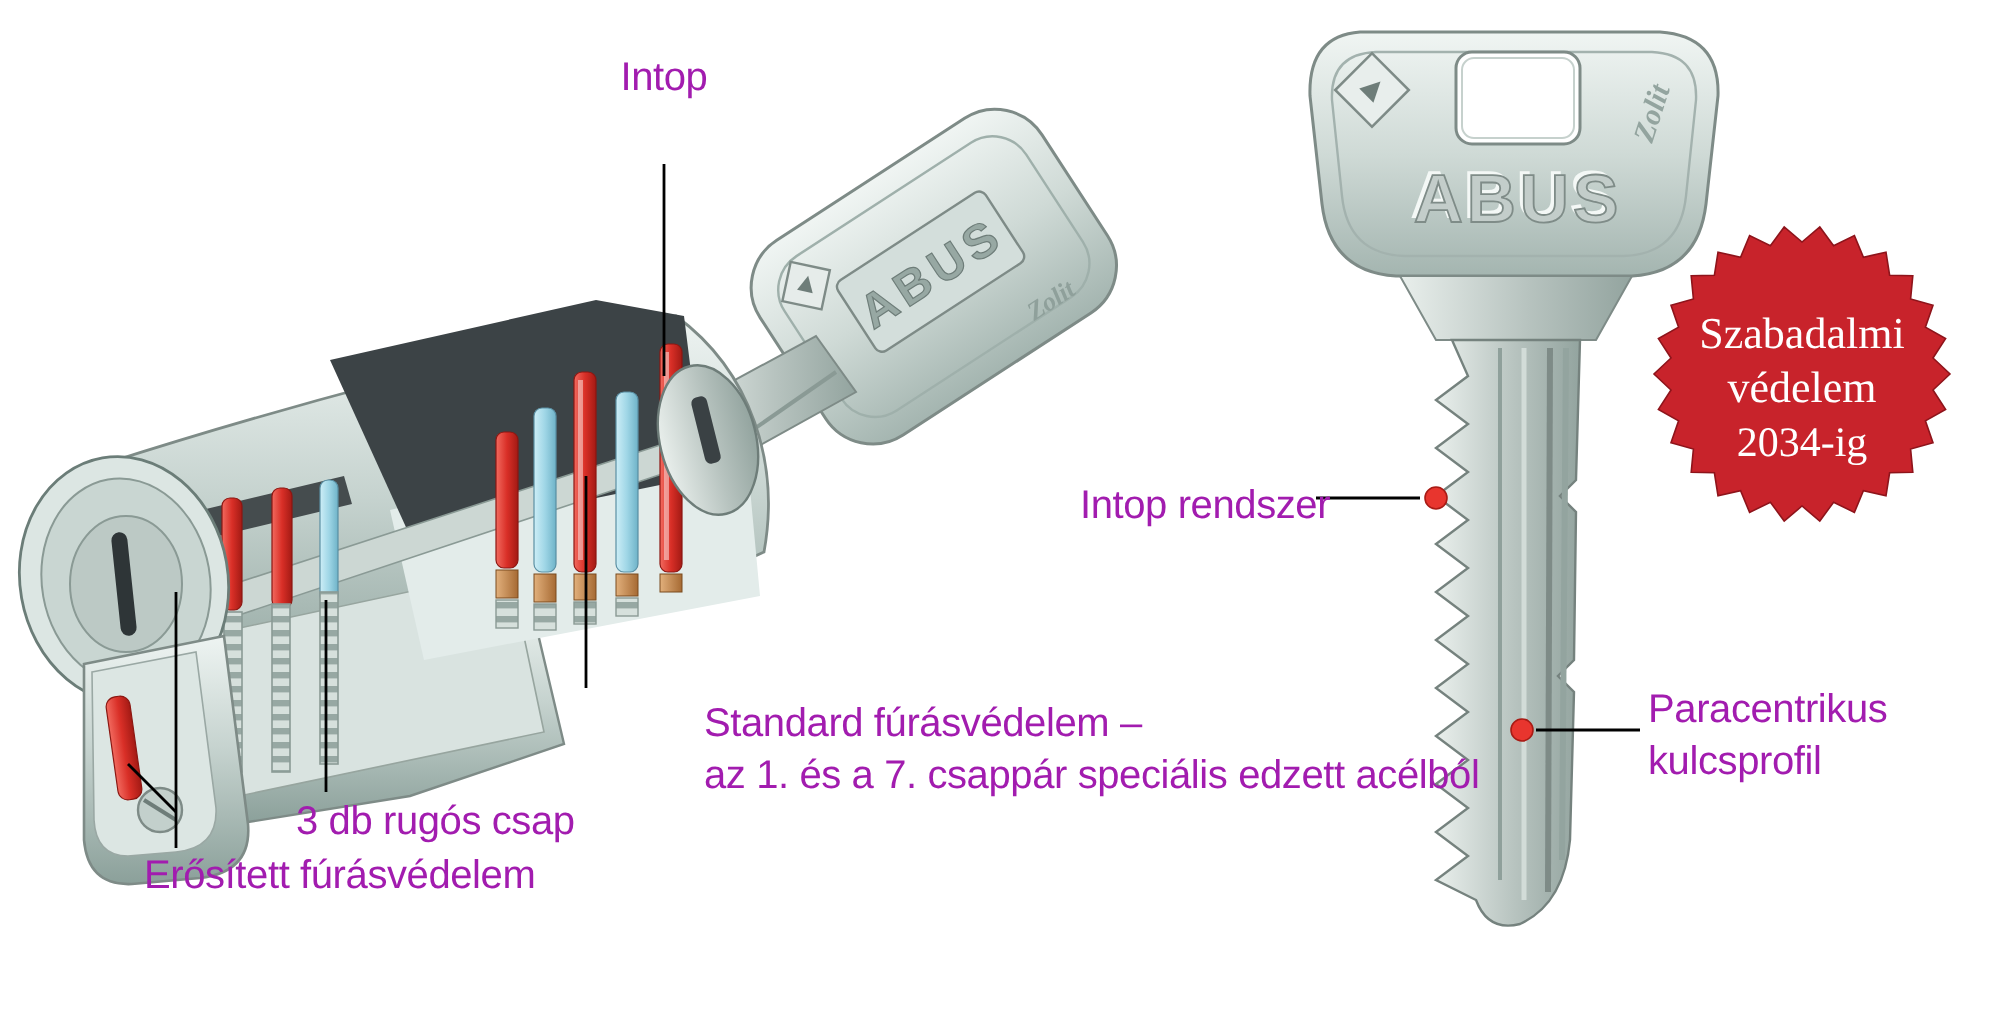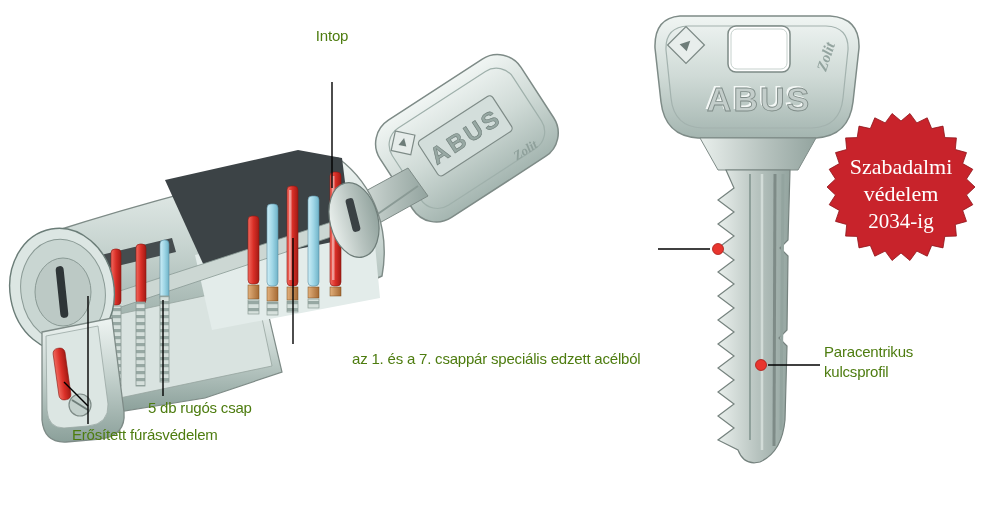--- a/index.html
+++ b/index.html
@@ -6,22 +6,22 @@
   html, body { background: #ffffff; }
   body {
     width: 1000px; height: 516px;
     font-family: "Liberation Sans", sans-serif;
     position: relative; overflow: hidden;
   }
   .stage { position: absolute; inset: 0; width: 1000px; height: 516px; }
   .illu { position: absolute; top: 0; }
   .label {
     position: absolute;
-    color: #4d7c0f;
-    font-size: 15px;
+    color: #a21caf;
+    font-size: 20px;
     line-height: 1.3;
     letter-spacing: -0.2px;
     white-space: nowrap;
   }
   .label span { display: block; }
   .center { text-align: center; }
   .right { text-align: right; }
   #badge { position: absolute; left: 826px; top: 112px; width: 150px; height: 150px; z-index: 5; }
   #badge text {
     font-family: "Liberation Serif", serif;
@@ -223,26 +223,28 @@
     <text x="75" y="62" text-anchor="middle" font-size="22">Szabadalmi</text>
     <text x="75" y="89" text-anchor="middle" font-size="22">védelem</text>
     <text x="75" y="116" text-anchor="middle" font-size="21">2034-ig</text>
   </svg>
 
   <div class="label center" style="left:272px; top:26px; width:120px">
     <span>Intop</span>
   </div>
 
   <div class="label" style="left:352px; top:349px">
+    <span>Standard fúrásvédelem –</span>
     <span>az 1. és a 7. csappár speciális edzett acélból</span>
   </div>
 
-  <div class="label" style="left:148px; top:398px">5 db rugós csap</div>
+  <div class="label" style="left:148px; top:398px">3 db rugós csap</div>
 
   <div class="label" style="left:72px; top:425px">Erősített fúrásvédelem</div>
 
+  <div class="label right" style="left:540px; top:240px; width:112px">Intop rendszer</div>
 
   <div class="label" style="left:824px; top:342px">
     <span>Paracentrikus</span>
     <span>kulcsprofil</span>
   </div>
 
 </div>
 
 </body></html>

